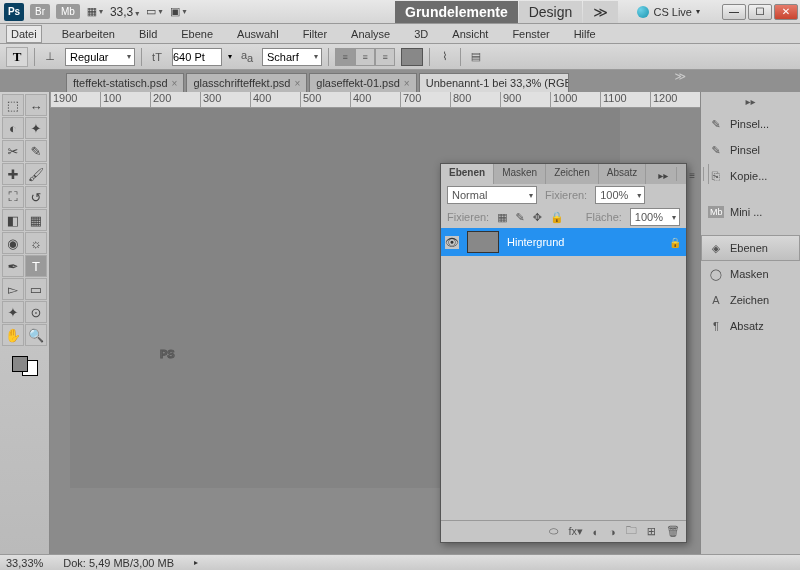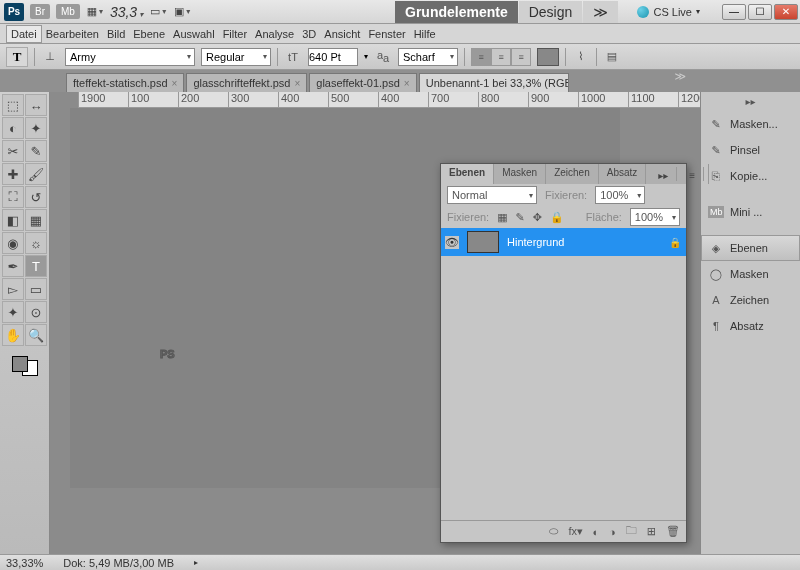--- a/index.html
+++ b/index.html
@@ -1,33 +1,33 @@
 <!DOCTYPE html>
 <html><head>
 <meta charset="utf-8">
 <style>
 * { margin:0; padding:0; box-sizing:border-box; font-family:Tahoma,Arial,sans-serif; font-size:11px; user-select:none; }
 body { background:#b0b0b0; width:800px; height:570px; overflow:hidden; position:relative; }
 .topbar { background:linear-gradient(#e8e8e8,#d6d6d6); height:24px; display:flex; align-items:center; padding:0 4px; gap:6px; border-bottom:1px solid #999; position:relative; }
 .ps-logo { width:20px; height:18px; background:#0a4162; color:#fff; display:flex; align-items:center; justify-content:center; font-weight:bold; font-size:10px; border-radius:2px; }
 .top-btn { background:#9a9a9a; color:#fff; padding:2px 5px; border-radius:2px; font-size:10px; }
-.zoom-top { font-size:14px; color:#333;font-style:italic; }
+.zoom-top { font-size:12px; color:#333; }
 .top-icon { width:18px; height:16px; display:flex; align-items:center; justify-content:center; color:#444; }
 .dd::after { content:"▾"; font-size:8px; margin-left:2px; color:#555; }
 .workspace-pill { position:absolute; left:395px; display:flex; gap:1px; }
 .workspace-pill span { padding:3px 10px; font-size:14px; }
 .workspace-pill .active { background:#6c6c6c; color:#fff; font-weight:bold; }
 .workspace-pill .other { background:#d0d0d0; color:#333; }
 .cslive { position:absolute; right:100px; display:flex; align-items:center; gap:4px; color:#333; }
 .cslive .orb { width:12px; height:12px; border-radius:50%; background:radial-gradient(circle at 30% 30%,#6ad0e6,#1b95b0); }
 .win-btns { position:absolute; right:2px; display:flex; gap:2px; }
 .win-btns span { width:24px; height:16px; display:flex; align-items:center; justify-content:center; border:1px solid #888; border-radius:2px; font-size:10px; }
 .win-btns .min,.win-btns .max{background:linear-gradient(#f0f0f0,#cfcfcf);}
 .win-btns .close{background:linear-gradient(#e57a6a,#c94530);color:#fff;}
-.menubar { background:#d6d6d6; height:20px; display:flex; align-items:center; padding:0 6px; border-bottom:1px solid #999; }
+.menubar { background:#d6d6d6; height:20px; display:flex; align-items:center; padding:0 6px; gap:16px; border-bottom:1px solid #999; }
 .menubar span { color:#333; padding:2px 4px; }
 .menubar span.hot { border:1px solid #999; background:#e8e8e8; }
 .optbar { background:linear-gradient(#dadada,#c8c8c8); height:26px; display:flex; align-items:center; padding:0 6px; gap:6px; border-bottom:1px solid #999; }
 .tool-ind { width:22px; height:20px; border:1px solid #aaa; background:#d8d8d8; display:flex; align-items:center; justify-content:center; font-family:Georgia,serif; font-size:13px; font-weight:bold;}
 .select { background:#fff; border:1px solid #888; height:18px; padding:0 16px 0 4px; position:relative; display:flex; align-items:center; min-width:70px; }
 .select::after { content:"▾"; position:absolute; right:3px; font-size:8px; color:#555; }
 .numfield { background:#fff; border:1px solid #888; height:18px; width:50px; padding:0 0; display:flex; align-items:center; }
 .opt-icon { width:18px; color:#555; text-align:center; }
 .sep { width:1px; height:18px; background:#999; }
 .align-group { display:flex; }
@@ -40,21 +40,21 @@
 .tab-arrow { color:#ccc; position:absolute; right:114px; top:70px; font-size:11px; }
 .main { position:absolute; top:92px; left:0; right:0; bottom:16px; display:flex; }
 .toolbox { width:50px; background:linear-gradient(#cfcfcf,#bababa); border-right:1px solid #888; display:grid; grid-template-columns:1fr 1fr; grid-auto-rows:22px; gap:1px; padding:2px; align-content:start; }
 .toolbox .t { background:#c6c6c6; border:1px solid #aaa; display:flex; align-items:center; justify-content:center; font-size:13px; color:#444; position:relative; }
 .toolbox .t.sel { background:#9a9a9a; color:#fff; }
 .toolbox .swatch { grid-column:1/3; height:34px; display:flex; align-items:center; justify-content:center; }
 .sw-fg { width:16px; height:16px; background:#888; border:1px solid #000; position:relative; z-index:2; }
 .sw-bg { width:16px; height:16px; background:#fff; border:1px solid #000; margin-left:-6px; margin-top:8px; }
 .ruler-h { height:16px; background:#e0e0e0; border-bottom:1px solid #999; position:relative; overflow:hidden; font-size:8px; color:#555; display:flex; }
 .ruler-h span { width:50px; flex-shrink:0; border-left:1px solid #999; padding-left:2px; }
-.canvas-wrap { flex:1; background:#8b8b8b; position:relative; overflow:hidden;padding-left:28px; }
+.canvas-wrap { flex:1; background:#8b8b8b; position:relative; overflow:hidden; }
 .canvas { position:absolute; top:16px; left:20px; width:550px; height:380px; background:#848484; }
 .statusbar { position:absolute; bottom:0; left:0; right:0; height:16px; background:linear-gradient(#e0e0e0,#cacaca); border-top:1px solid #999; display:flex; align-items:center; padding:0 6px; gap:20px; font-size:10px; color:#333; }
 .rightdock { position:absolute; right:0; top:92px; width:100px; bottom:16px; background:#c6c6c6; border-left:1px solid #888; }
 .dock-item { height:26px; display:flex; align-items:center; gap:6px; padding:0 6px; color:#333; border:1px solid transparent; }
 .dock-item.sel { background:linear-gradient(#d8d8d8,#c0c0c0); border:1px solid #999; }
 .dock-icon { width:16px; text-align:center; color:#555; }
 .dock-arrow { text-align:center; padding:4px 0; color:#555; font-size:10px; }
 .panel { position:absolute; left:440px; top:163px; width:247px; height:380px; background:#c6c6c6; border:1px solid #555; box-shadow:2px 2px 8px rgba(0,0,0,.4); }
 .panel-tabs { height:20px; background:#b0b0b0; display:flex; }
 .panel-tabs span { padding:3px 8px; font-size:10px; color:#444; border-right:1px solid #999; }
@@ -109,21 +109,20 @@
   <span>3D</span>
   <span>Ansicht</span>
   <span>Fenster</span>
   <span>Hilfe</span>
 </div>
 
 <div class="optbar">
   <div class="tool-ind">T</div>
   <div class="sep"></div>
   <div class="opt-icon">⊥</div>
-  <div class="select" style="min-width:130px;">Army</div>
   <div class="select" style="min-width:70px;">Regular</div>
   <div class="sep"></div>
   <div class="opt-icon">tT</div>
   <div class="numfield">640 Pt</div>
   <span style="font-size:8px;">▾</span>
   <div class="opt-icon">a<sub>a</sub></div>
   <div class="select" style="min-width:60px;text-align:center;">Scharf</div>
   <div class="sep"></div>
   <div class="align-group">
     <span class="sel">≡</span>
@@ -208,21 +207,21 @@
         <text x="0" y="130" font-family="Georgia,serif" font-size="150" font-weight="900" fill="#6a6a6a" stroke="#555" stroke-width="1">PS</text>
       </svg>
     </div>
   </div>
 </div>
 
 <div class="rightdock">
   <div class="dock-arrow">▸▸</div>
   <div class="dock-item">
       <span class="dock-icon">✎</span>
-      <span>Masken...</span>
+      <span>Pinsel...</span>
     </div>
   <div class="dock-item">
       <span class="dock-icon">✎</span>
       <span>Pinsel</span>
     </div>
   <div class="dock-item">
       <span class="dock-icon">⎘</span>
       <span>Kopie...</span>
     </div>
   <div style="height:10px;"></div>

